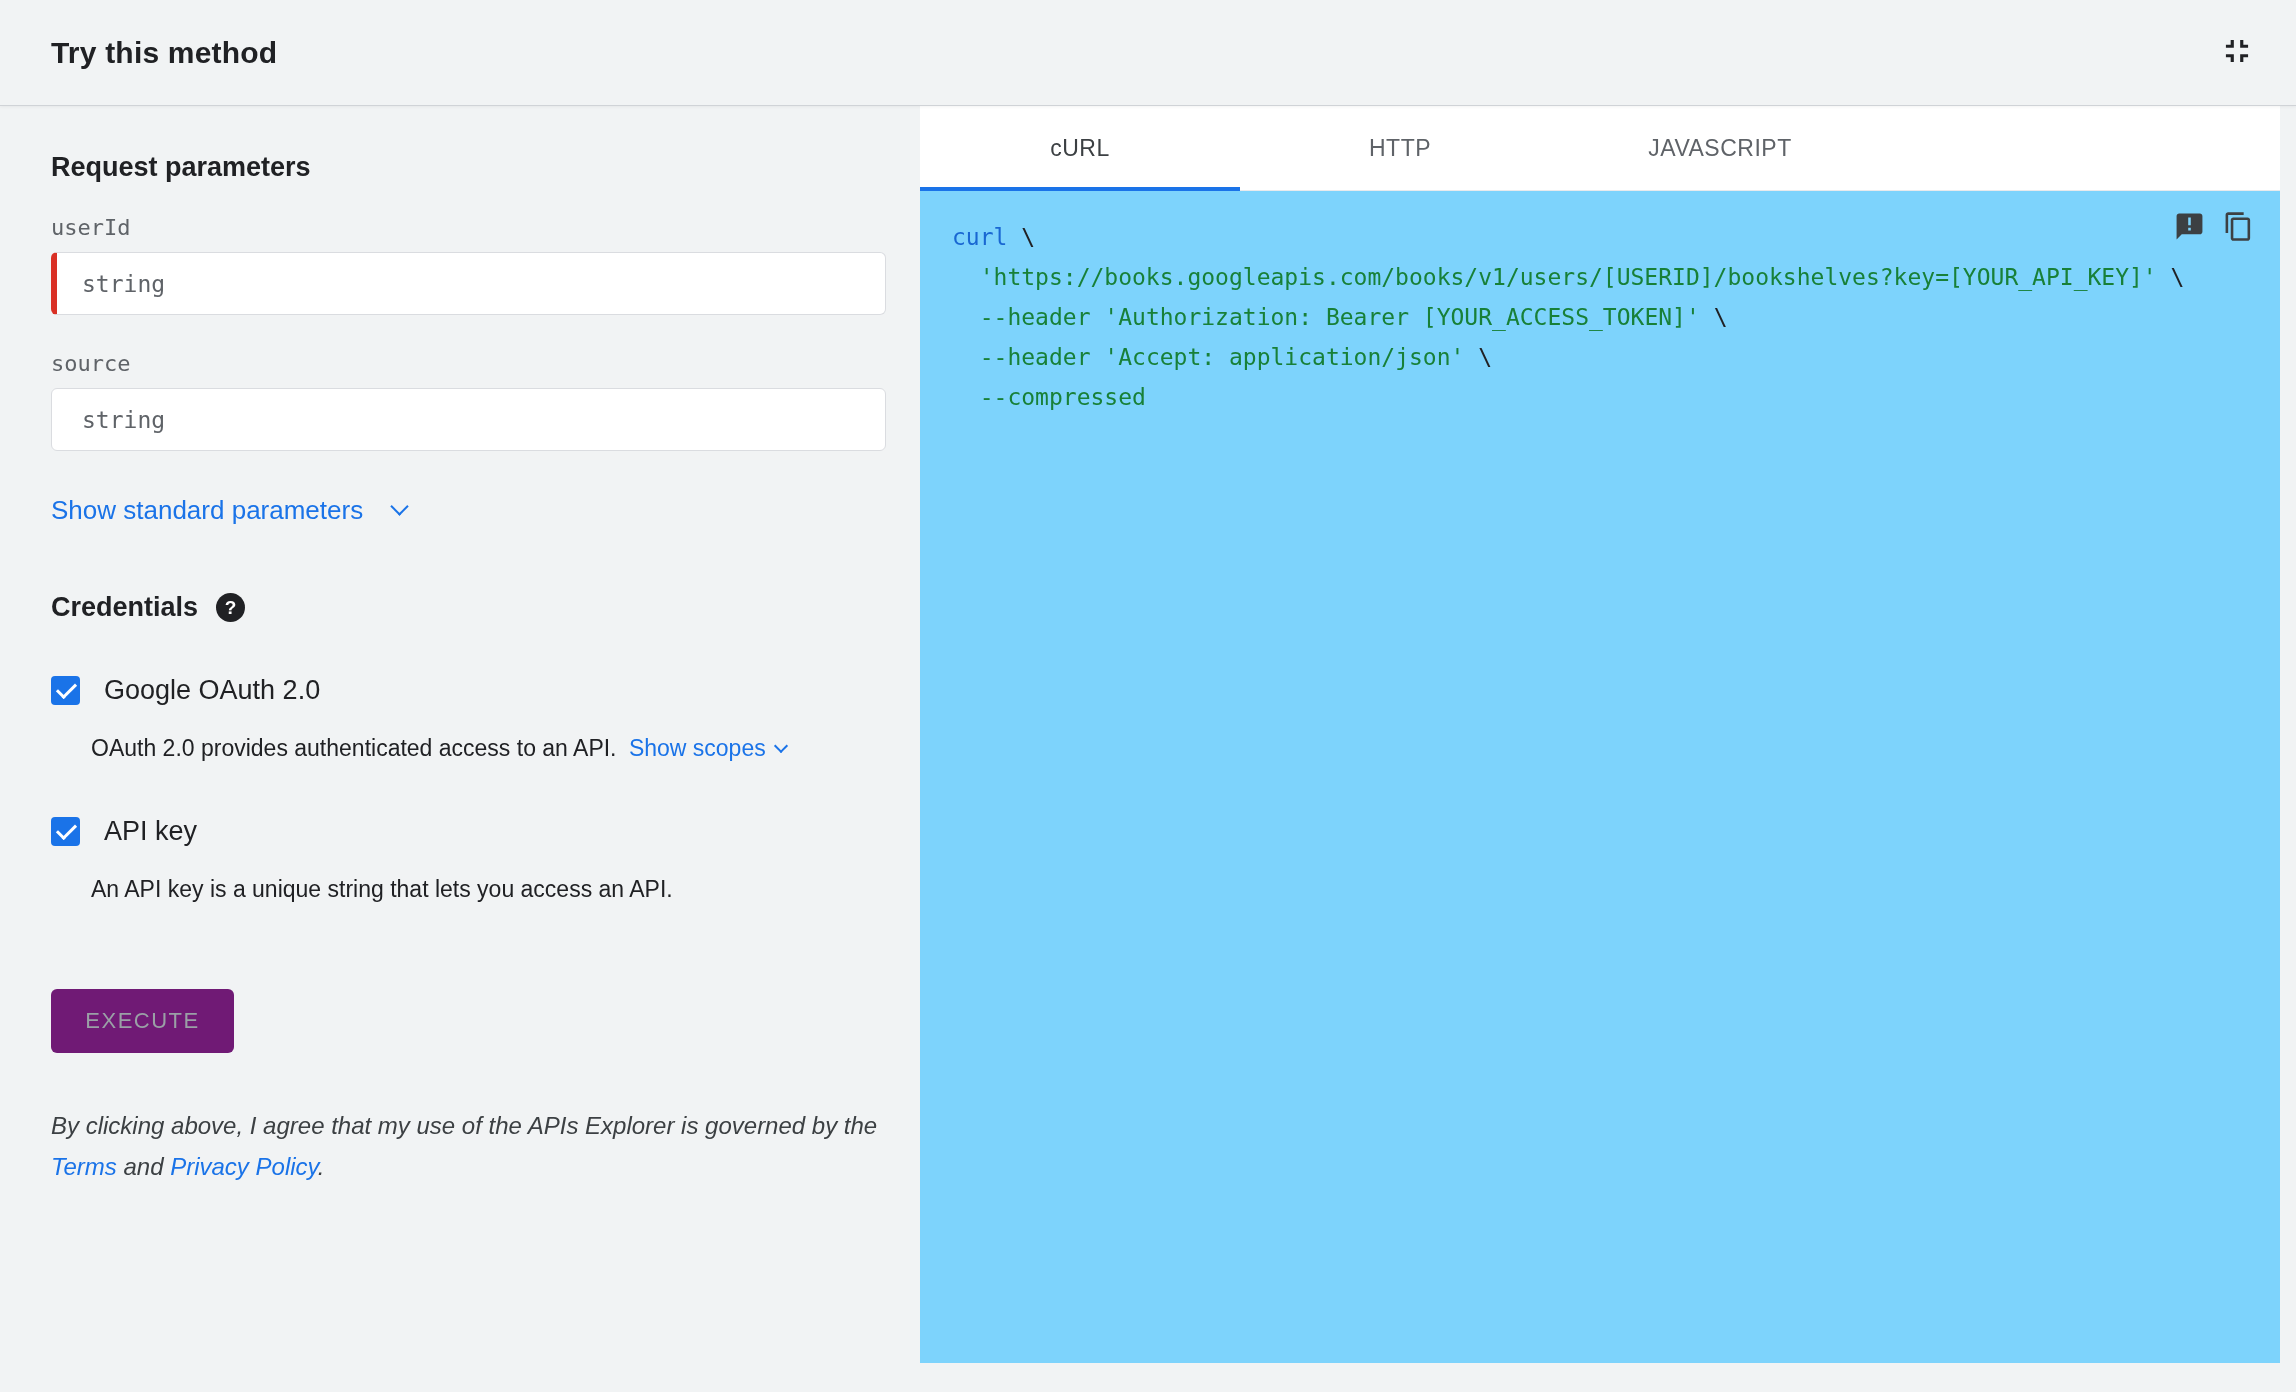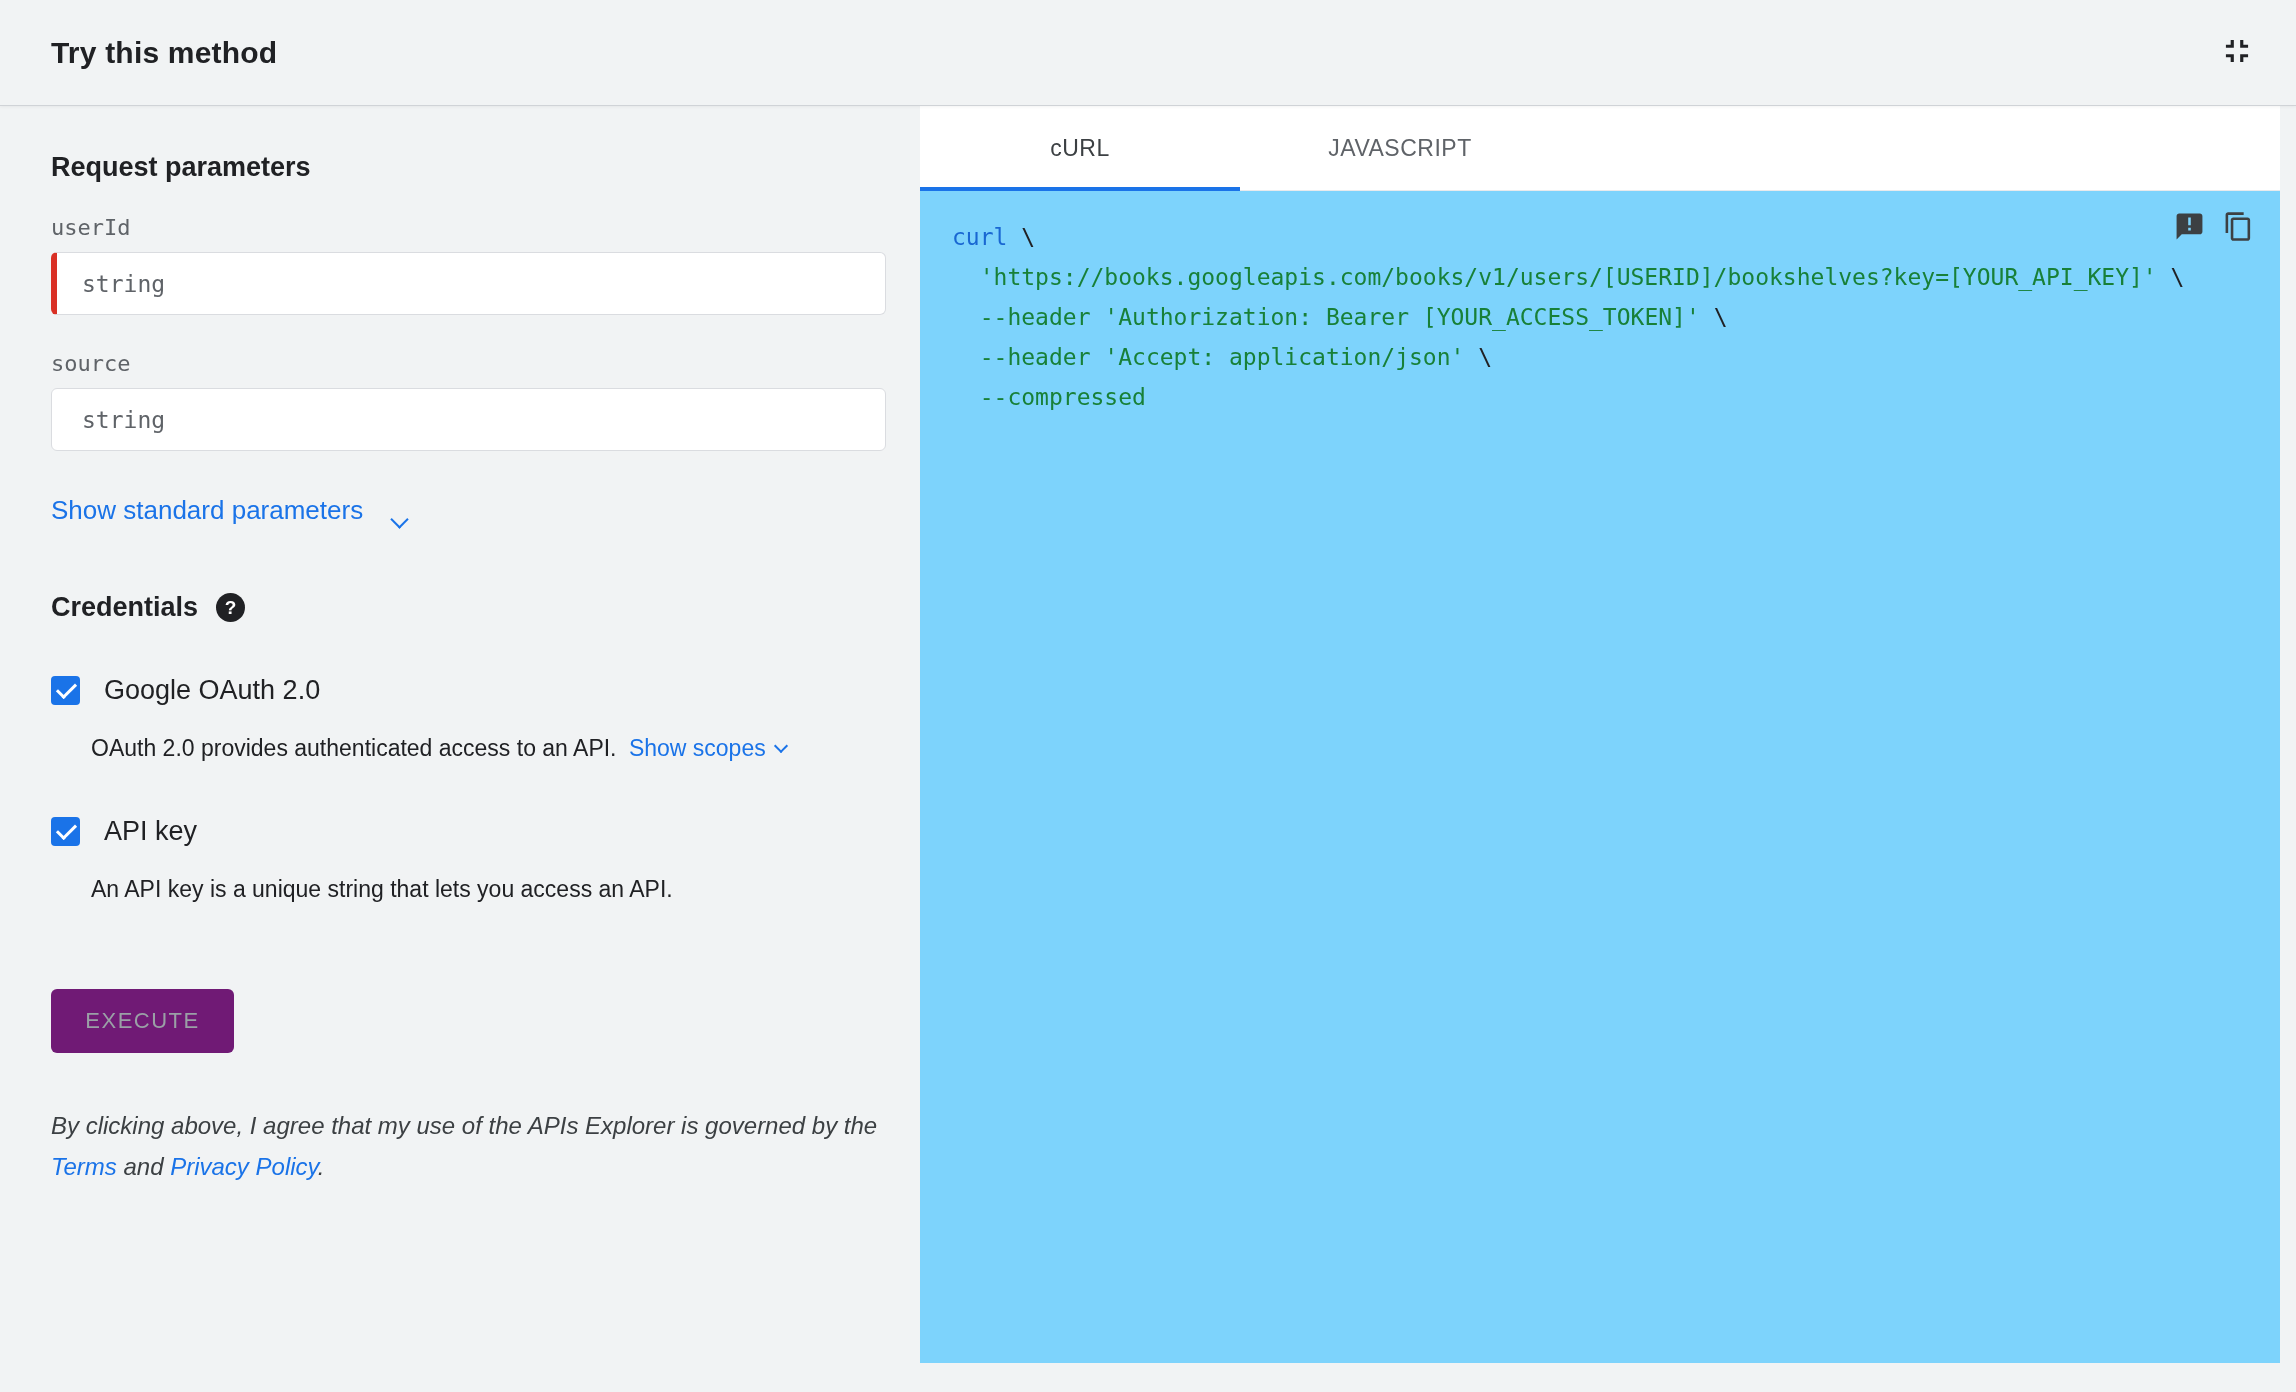--- a/index.html
+++ b/index.html
@@ -53,21 +53,21 @@
     padding: 0 20px 0 30px;
     font-family: "DejaVu Sans Mono", "Liberation Mono", monospace;
     font-size: 23px; color: #202124;
     outline: none;
   }
   .text-input::placeholder { color: #5f6368; opacity: 1; }
   .text-input.required { border-left: 6px solid #d93025; padding-left: 25px; }
 
   .link { color: #1a73e8; text-decoration: none; cursor: pointer; }
   .show-params {
-    display: inline-flex; align-items: flex-end; gap: 30px;
+    display: inline-flex; align-items: center; gap: 30px;
     font-size: 26px; margin-top: 8px;
   }
   .chevron {
     display: inline-block; width: 13px; height: 13px;
     border-right: 2.5px solid currentColor; border-bottom: 2.5px solid currentColor;
     transform: rotate(45deg); margin-top: -8px;
   }
   .chevron.small { width: 10px; height: 10px; border-width: 0 2px 2px 0; border-style: solid; margin-top: -5px; }
 
   .credentials-heading {
@@ -204,20 +204,21 @@
     <p class="cred-desc">An API key is a unique string that lets you access an API.</p>
 
     <button class="execute-btn">EXECUTE</button>
 
     <p class="disclaimer"><span>By clicking above, I agree that my use of the APIs Explorer is governed by the </span><a class="link">Terms</a><span> and </span><a class="link">Privacy Policy</a><span>.</span></p>
   </div>
 
   <div class="right">
     <div class="tabbar">
       <div class="tab active">cURL</div>
+      <div class="tab">HTTP</div>
       <div class="tab">JAVASCRIPT</div>
     </div>
 
     <div class="codewrap">
       <div class="code-actions">
         <button class="icon-btn">
           <span>
             <svg viewBox="0 0 24 24" width="31" height="31">
                 <path fill="#3c4043" d="M20 2H4c-1.1 0-2 .9-2 2v18l4-4h14c1.1 0 2-.9 2-2V4c0-1.1-.9-2-2-2zm-7 9h-2V5h2v6zm0 4h-2v-2h2v2z"></path>
               </svg>

